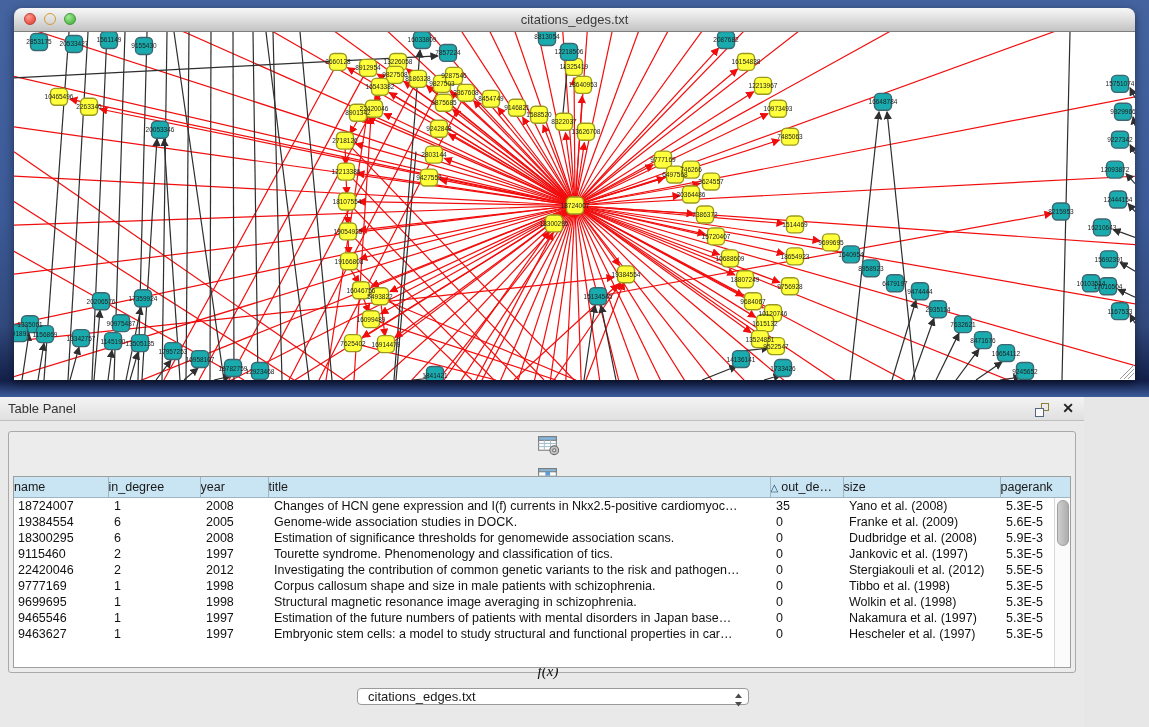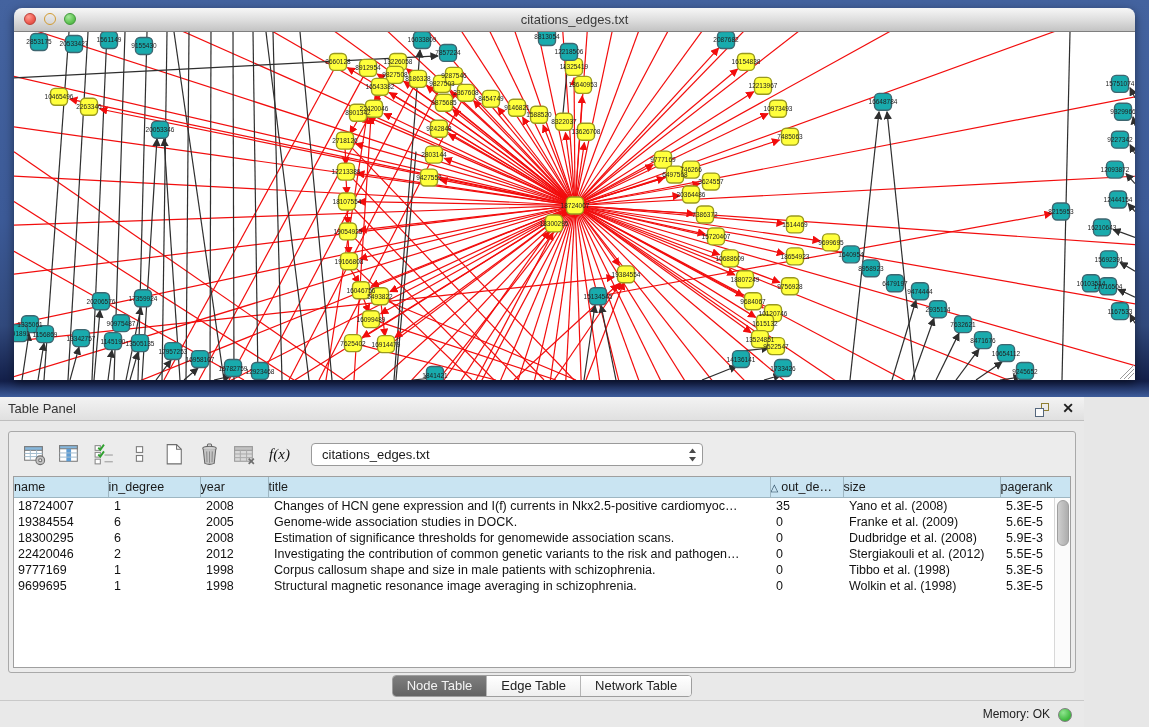--- a/index.html
+++ b/index.html
@@ -23,21 +23,21 @@
 
   
   #table-panel{position:absolute;left:0;top:397px;width:1084px;height:330px;background:#E9E9E9;}
   .tp-header{height:23px;background:linear-gradient(#F3F3F3,#E0E0E0);border-bottom:1px solid #BEBEBE;
     position:relative;font-size:13px;color:#333;line-height:23px;padding-left:8px;}
   .tp-close{position:absolute;right:10px;top:0;font-weight:bold;font-size:14px;color:#1E1E1E;}
   .tp-float{position:absolute;right:34px;top:4px;}
 
   .tp-body{position:absolute;left:8px;right:8px;top:34px;height:240px;border:1px solid #A9A9A9;
     border-radius:3px;background:#ECECEC;}
-  .toolbar{height:44px;display:flex;align-items:center;padding-left:12px;gap:8px;}
+  .toolbar{height:44px;display:flex;align-items:center;padding-left:12px;gap:8px;flex-direction:column;}
   .icon-btn{width:27px;height:27px;display:flex;align-items:center;justify-content:center;}
   .fx{font-family:"Liberation Serif",serif;font-style:italic;font-size:15px;color:#111;}
   .combo{margin-left:10px;width:392px;height:23px;background:#fff;border:1px solid #9A9A9A;border-radius:4px;
     display:flex;align-items:center;font-size:13px;color:#1a1a1a;padding-left:10px;position:relative;box-sizing:border-box;}
   .combo .stepper{position:absolute;right:5px;top:3px;}
 
   .tablewrap{position:absolute;top:44px;left:4px;right:4px;bottom:4px;background:#fff;border:1px solid #9F9F9F;overflow:hidden;}
   table{border-collapse:collapse;table-layout:fixed;width:calc(100% - 15px);font-size:12.5px;}
   thead th{background:#C9E4F2;border:1px solid #9DB6C2;border-top:none;height:20px;font-weight:normal;
     text-align:left;color:#1a1a1a;padding:0;white-space:nowrap;overflow:hidden;margin-left:20px;}
@@ -657,20 +657,30 @@
                 <td class="col-name">18300295</td>
                 <td class="col-in_degree">6</td>
                 <td class="col-year">2008</td>
                 <td class="col-title">Estimation of significance thresholds for genomewide association scans.</td>
                 <td class="col-out_degree">0</td>
                 <td class="col-short">Dudbridge et al. (2008)</td>
                 <td class="col-pagerank">5.9E-3</td>
                 <td></td>
               </tr>
               <tr>
+                <td class="col-name">9115460</td>
+                <td class="col-in_degree">2</td>
+                <td class="col-year">1997</td>
+                <td class="col-title">Tourette syndrome. Phenomenology and classification of tics.</td>
+                <td class="col-out_degree">0</td>
+                <td class="col-short">Jankovic et al. (1997)</td>
+                <td class="col-pagerank">5.3E-5</td>
+                <td></td>
+              </tr>
+              <tr>
                 <td class="col-name">22420046</td>
                 <td class="col-in_degree">2</td>
                 <td class="col-year">2012</td>
                 <td class="col-title">Investigating the contribution of common genetic variants to the risk and pathogen…</td>
                 <td class="col-out_degree">0</td>
                 <td class="col-short">Stergiakouli et al. (2012)</td>
                 <td class="col-pagerank">5.5E-5</td>
                 <td></td>
               </tr>
               <tr>
@@ -686,34 +696,43 @@
               <tr>
                 <td class="col-name">9699695</td>
                 <td class="col-in_degree">1</td>
                 <td class="col-year">1998</td>
                 <td class="col-title">Structural magnetic resonance image averaging in schizophrenia.</td>
                 <td class="col-out_degree">0</td>
                 <td class="col-short">Wolkin et al. (1998)</td>
                 <td class="col-pagerank">5.3E-5</td>
                 <td></td>
               </tr>
+              <tr>
+                <td class="col-name">9465546</td>
+                <td class="col-in_degree">1</td>
+                <td class="col-year">1997</td>
+                <td class="col-title">Estimation of the future numbers of patients with mental disorders in Japan base…</td>
+                <td class="col-out_degree">0</td>
+                <td class="col-short">Nakamura et al. (1997)</td>
+                <td class="col-pagerank">5.3E-5</td>
+                <td></td>
+              </tr>
+              <tr>
+                <td class="col-name">9463627</td>
+                <td class="col-in_degree">1</td>
+                <td class="col-year">1997</td>
+                <td class="col-title">Embryonic stem cells: a model to study structural and functional properties in car…</td>
+                <td class="col-out_degree">0</td>
+                <td class="col-short">Hescheler et al. (1997)</td>
+                <td class="col-pagerank">5.3E-5</td>
+                <td></td>
+              </tr>
             </tbody>
         </table>
         <div class="vscroll">
           <div class="vthumb"></div>
         </div>
       </div>
     </div>
 
-    <div class="tabs">
-      <div class="seg">
-        <div class="seg-btn sel">Node Table</div>
-        <div class="seg-btn">Edge Table</div>
-        <div class="seg-btn">Network Table</div>
-      </div>
-    </div>
-
-    <div class="statusbar">
-      <span class="mem">Memory: OK</span>
-      <span class="memdot"></span>
-    </div>
+
   </div>
 </div>
 
 </body></html>

